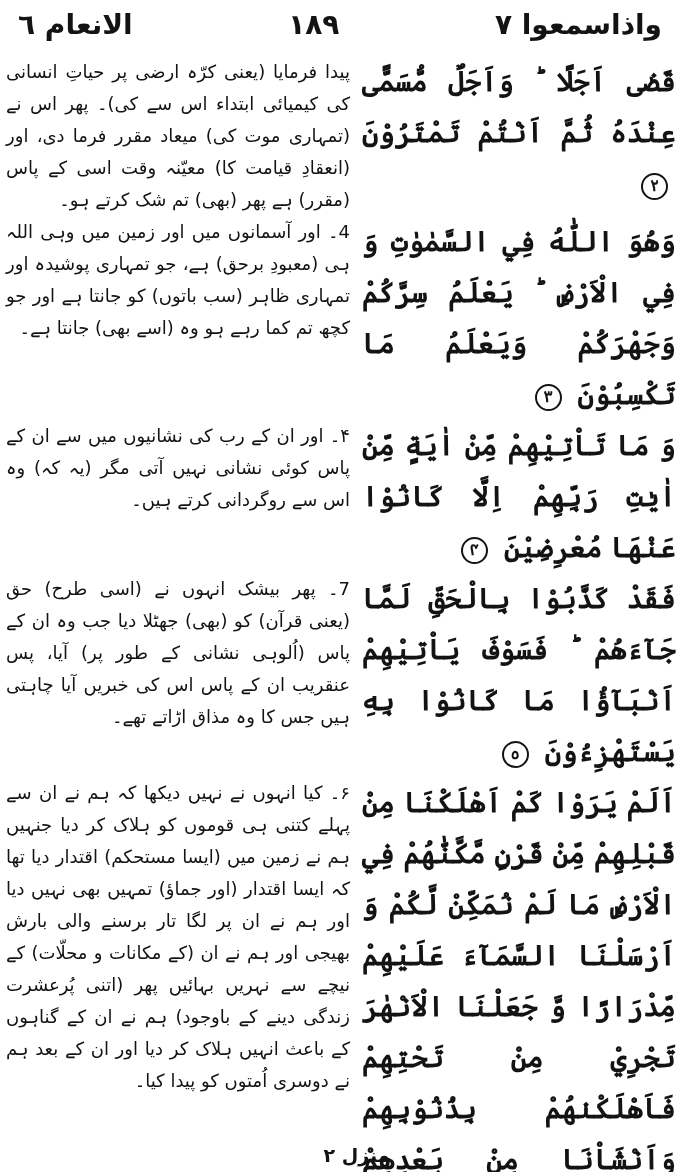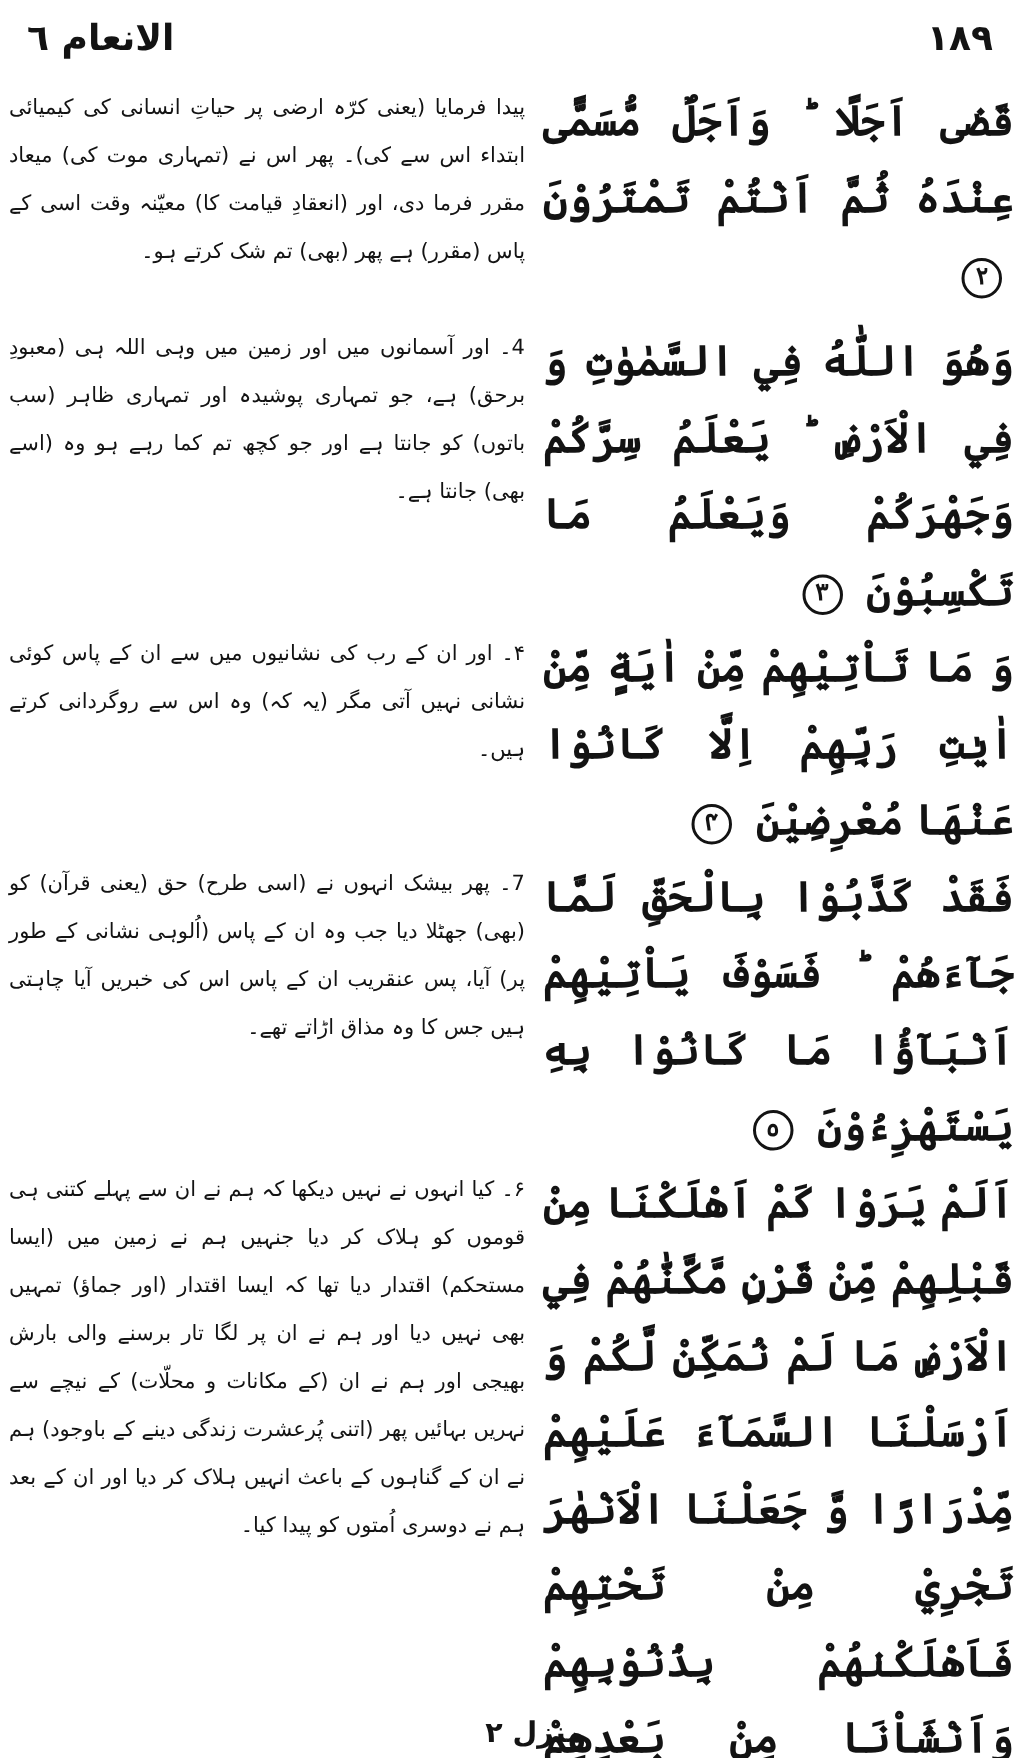--- a/index.html
+++ b/index.html
@@ -22,21 +22,21 @@
   .header {
     display: flex;
     justify-content: space-between;
     align-items: baseline;
     padding: 8px 18px 0 18px;
     height: 46px;
     box-sizing: border-box;
   }
   .header .h-cell {
     font-weight: bold;
-    font-size: 24px;
+    font-size: 28px;
     line-height: 34px;
     white-space: nowrap;
   }
   .header .h-right { text-align: right; }
   .header .h-center { }
   .header .h-left { text-align: left; }
   
   .content {
     display: grid;
     grid-template-columns: 316px 346px; 
@@ -74,21 +74,21 @@
     font-size: 15px;
     line-height: 1;
     font-weight: bold;
     vertical-align: middle;
     margin: 0 8px;
     box-sizing: border-box;
   }
   
   .ur-para {
     font-weight: normal;
-    font-size: 14px;
+    font-size: 18px;
     line-height: 32px;
     text-align: justify;
     box-sizing: border-box;
     padding-left: 2px;
   }
   
   .footer {
     position: absolute;
     bottom: 6px;
     left: 0;
@@ -98,20 +98,21 @@
     font-weight: bold;
     padding-left: 33px;
   }
 </style>
 </head>
 <body>
 
 <div class="page">
 
   <div class="header">
+    <div class="h-cell h-right">واذاسمعوا ٧</div>
     <div class="h-cell h-center">١٨٩</div>
     <div class="h-cell h-left">الانعام ٦</div>
   </div>
 
   <div class="content">
 
     <div class="row r1">
       <div class="ar-section">
         <span>قَضٰى اَجَلًا ؕ وَاَجَلٌ مُّسَمًّى عِنْدَهُ ثُمَّ اَنْتُمْ تَمْتَرُوْنَ</span>
         <span class="vnum">٢</span>

